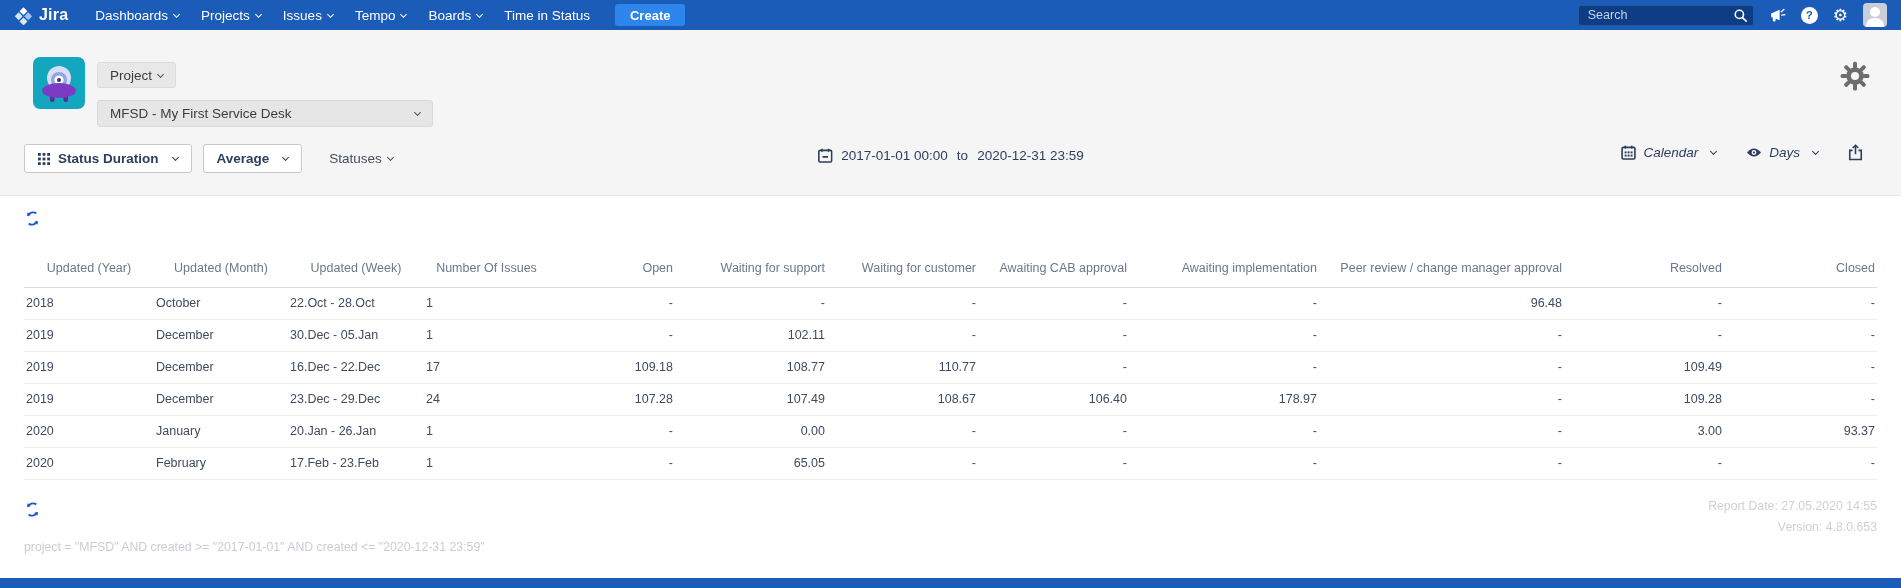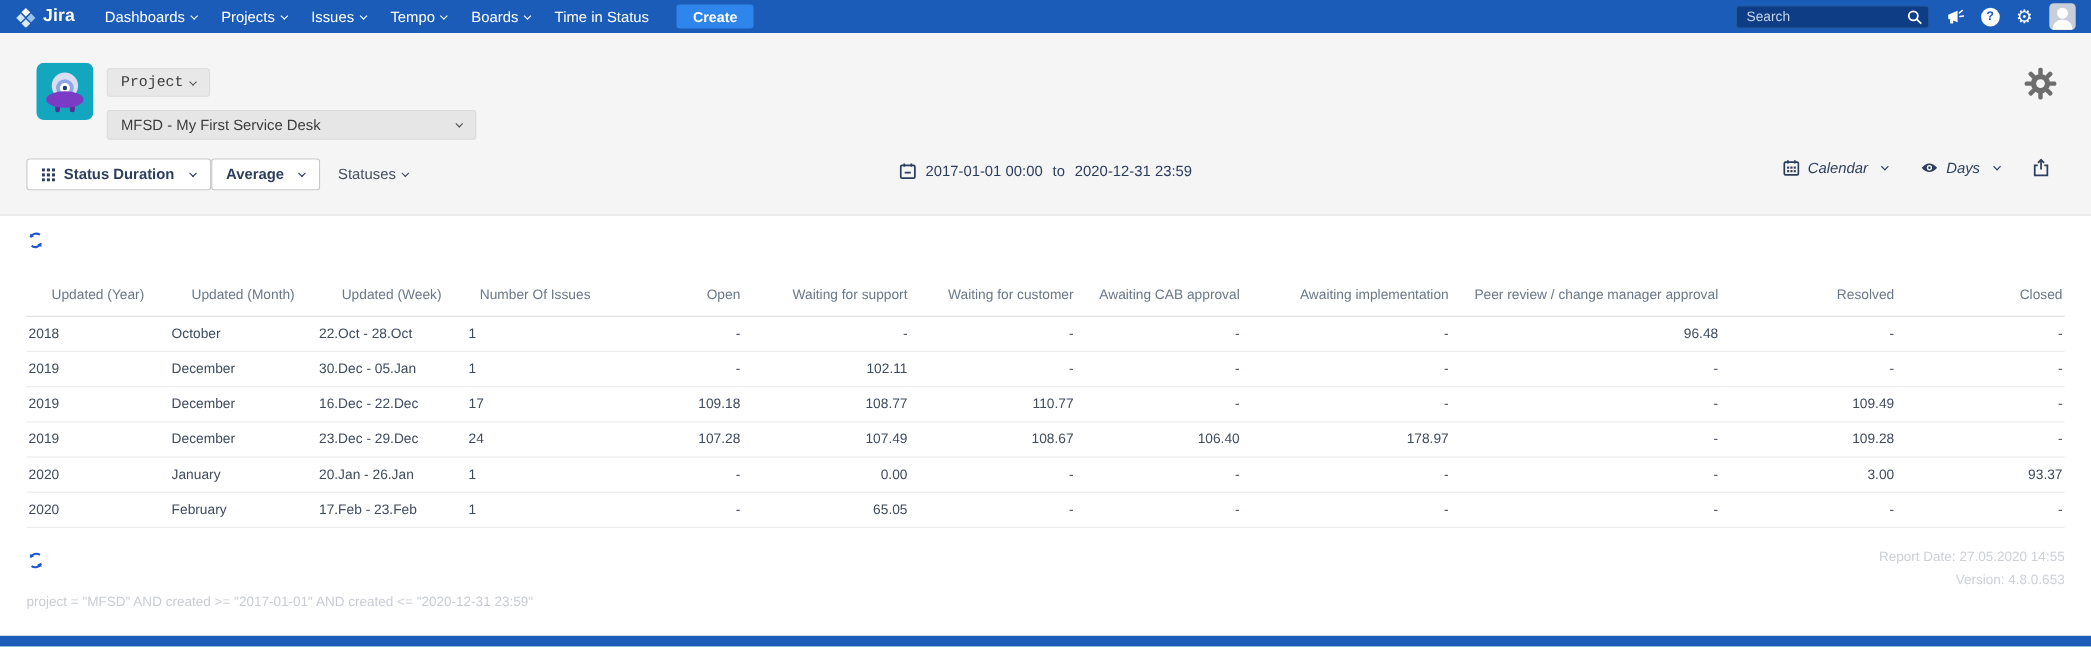--- a/index.html
+++ b/index.html
@@ -40,31 +40,31 @@
   .nav-avatar::after { content:""; position:absolute; left:3px; top:15px; width:18px; height:12px;
                        border-radius:8px 8px 0 0; background:#fff; }
 
   
   .band { position:absolute; top:30px; left:0; width:100%; height:166px; background:#f5f5f6;
           border-bottom:1px solid #e3e3e3; }
   .proj-avatar { position:absolute; left:33px; top:27px; width:52px; height:52px; }
   .proj-btn { position:absolute; left:97px; top:32px; height:26px; padding:0 12px;
               background:#e8e8e8; border:1px solid #dcdcdc; border-radius:3px; color:#3c3c3c;
               font-size:13.5px; display:flex; align-items:center; cursor:pointer;
-              font-family:Liberation Mono, monospace; }
+              font-family:Liberation Sans, sans-serif; }
   .proj-btn .chev, .proj-select .chev { color:#555; }
   .proj-select { position:absolute; left:97px; top:70px; width:336px; height:27px;
                  background:#e6e6e6; border:1px solid #dadada; border-radius:3px; color:#3c3c3c;
                  font-size:13.5px; display:flex; align-items:center; padding:0 12px;
                  cursor:pointer; }
   .proj-select .chev { margin-left:auto; }
   .gadget-gear { position:absolute; left:1840px; top:31px; width:30px; height:30px; cursor:pointer; }
 
   
-  .tb-left { position:absolute; left:24px; top:114px; display:flex; align-items:center; }
+  .tb-left { position:absolute; left:24px; top:114px; display:flex; align-items:center; gap:11px; }
   .tb-btn { display:flex; align-items:center; gap:8px; height:29px; padding:0 13px; background:#fff;
             border:1px solid #c9c9c9; border-radius:3px; color:#2c3e5d; font-size:13.5px;
             font-weight:700; cursor:pointer; font-family:inherit; }
   .tb-btn .chev { color:#2c3e5d; }
   .tb-plain { display:flex; align-items:center; color:#454f5e; font-size:13.5px; margin-left:16px;
               cursor:pointer; }
   .tb-plain .chev { color:#454f5e; }
   .tb-date { position:absolute; left:50%; top:118px; transform:translateX(-50%); display:flex;
              gap:9px; color:#2c3e5d; font-size:13.5px; }
   .tb-date .val { cursor:pointer; }

